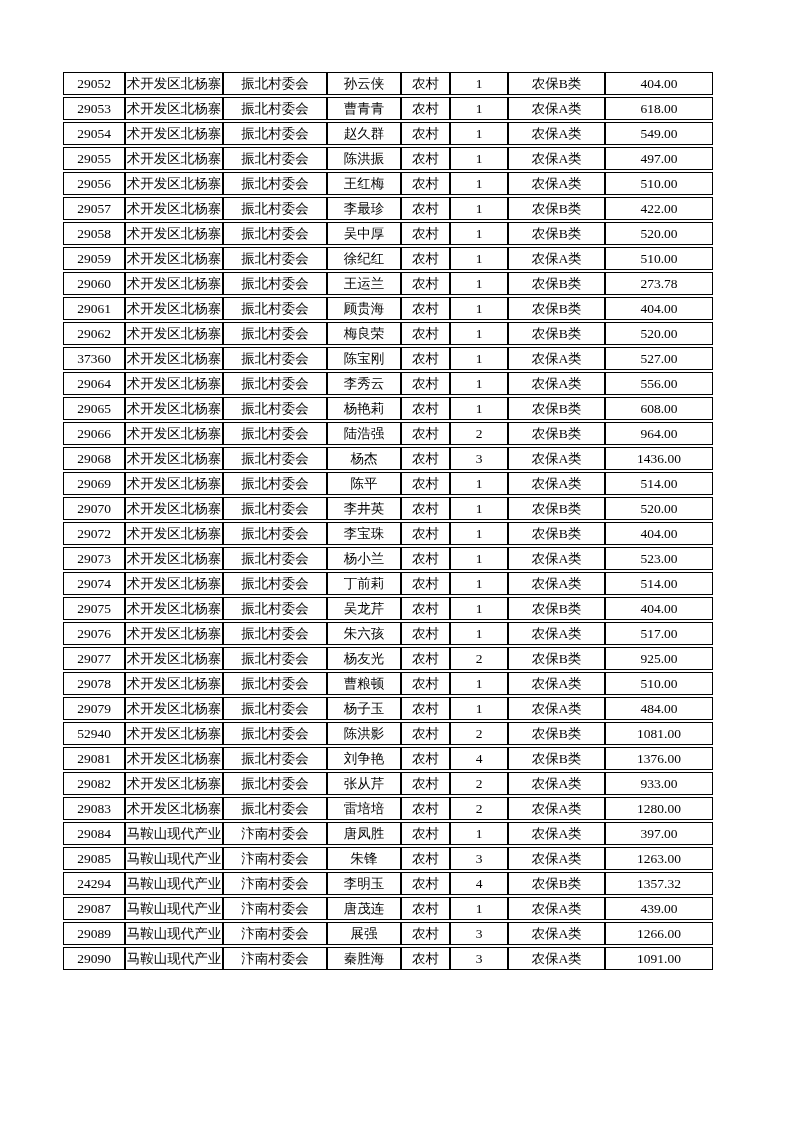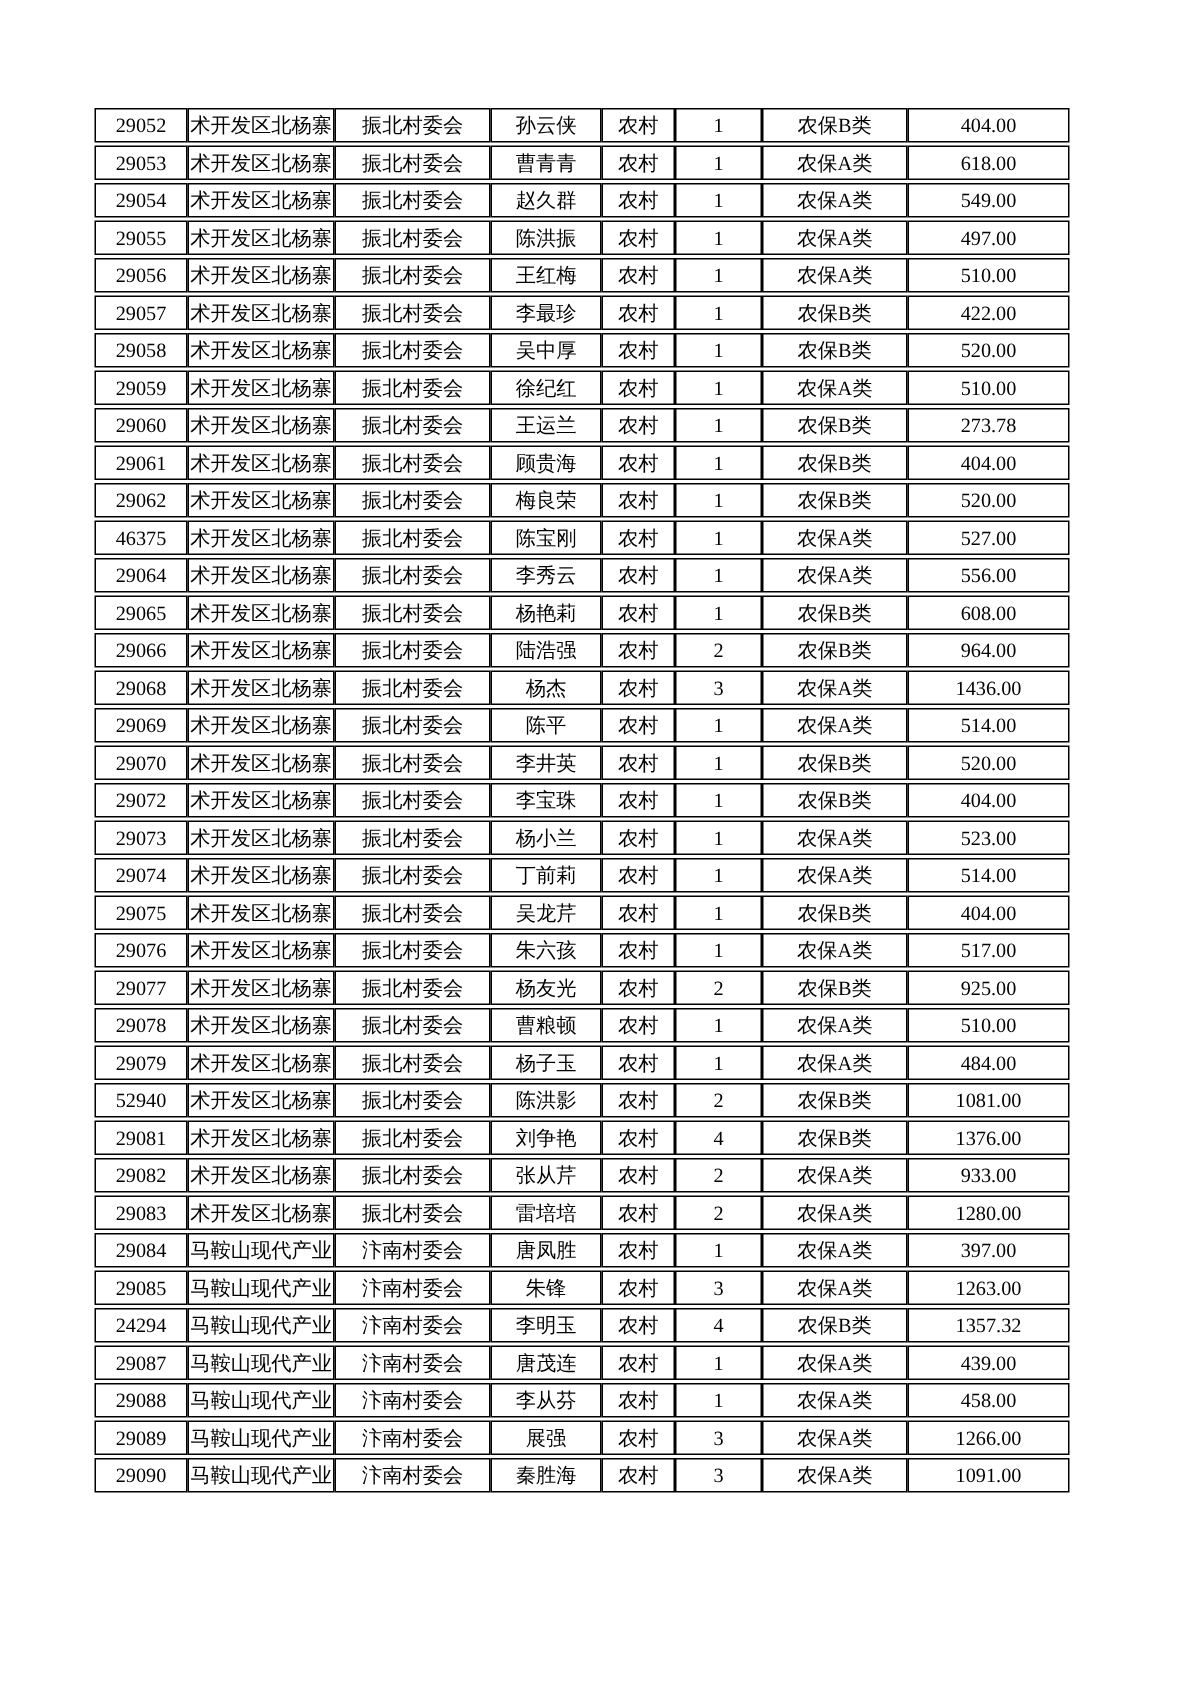--- a/index.html
+++ b/index.html
@@ -166,21 +166,21 @@
     <td>29062</td>
     <td>术开发区北杨寨</td>
     <td>振北村委会</td>
     <td>梅良荣</td>
     <td>农村</td>
     <td>1</td>
     <td>农保B类</td>
     <td>520.00</td>
   </tr>
         <tr>
-    <td>46375</td>
+    <td>37360</td>
     <td>术开发区北杨寨</td>
     <td>振北村委会</td>
     <td>陈宝刚</td>
     <td>农村</td>
     <td>1</td>
     <td>农保A类</td>
     <td>527.00</td>
   </tr>
         <tr>
     <td>29064</td>
@@ -394,30 +394,20 @@
   </tr>
         <tr>
     <td>29087</td>
     <td>马鞍山现代产业</td>
     <td>汴南村委会</td>
     <td>唐茂连</td>
     <td>农村</td>
     <td>1</td>
     <td>农保A类</td>
     <td>439.00</td>
-  </tr>
-        <tr>
-    <td>29088</td>
-    <td>马鞍山现代产业</td>
-    <td>汴南村委会</td>
-    <td>李从芬</td>
-    <td>农村</td>
-    <td>1</td>
-    <td>农保A类</td>
-    <td>458.00</td>
   </tr>
         <tr>
     <td>29089</td>
     <td>马鞍山现代产业</td>
     <td>汴南村委会</td>
     <td>展强</td>
     <td>农村</td>
     <td>3</td>
     <td>农保A类</td>
     <td>1266.00</td>

